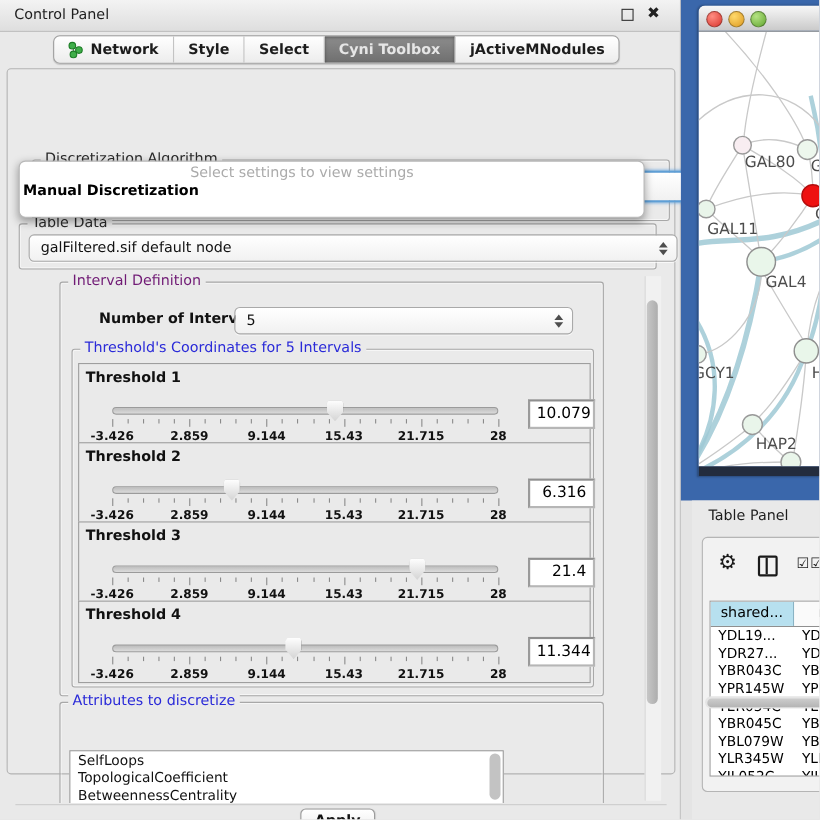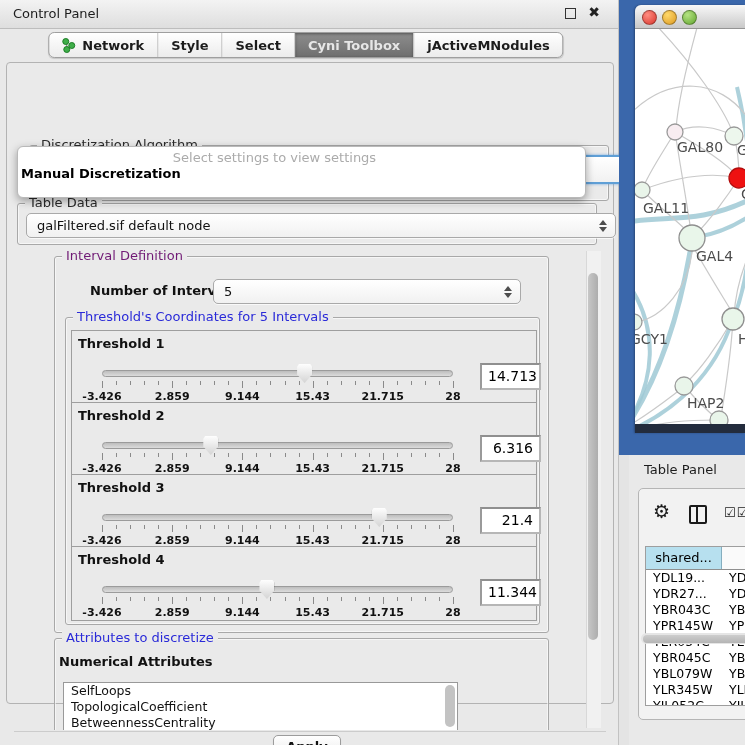--- a/index.html
+++ b/index.html
@@ -224,21 +224,21 @@
                     <div class="tick minor" style="left: 340.96px;"></div>
                     <div class="tick major" style="left: 355px;"></div>
                     <div class="tick-label" style="left: 4px;">-3.426</div>
                     <div class="tick-label" style="left: 74.2px;">2.859</div>
                     <div class="tick-label" style="left: 144.4px;">9.144</div>
                     <div class="tick-label" style="left: 214.6px;">15.43</div>
                     <div class="tick-label" style="left: 284.8px;">21.715</div>
                     <div class="tick-label" style="left: 355px;">28</div>
                     <div class="thumb" style="left: 199.096px;"></div>
                   </div>
-                  <div class="t-value">14.713</div>
+                  <div class="t-value">10.079</div>
                 </div>
                 <div class="threshold-panel" style="top: 84px;">
                   <div class="t-label">Threshold 2</div>
                   <div class="slider">
                     <div class="track"></div>
                     <div class="tick major" style="left: 4px;"></div>
                     <div class="tick minor" style="left: 18.04px;"></div>
                     <div class="tick minor" style="left: 32.08px;"></div>
                     <div class="tick minor" style="left: 46.12px;"></div>
                     <div class="tick minor" style="left: 60.16px;"></div>
@@ -352,21 +352,20 @@
                     <div class="thumb" style="left: 161.468px;"></div>
                   </div>
                   <div class="t-value">11.344</div>
                 </div>
               </div>
           </div>
         </div>
 
         <div id="attributes-group" class="groupbox">
           <div class="group-title gt-blue">Attributes to discretize</div>
-          <div id="num-attrs-label">Numerical Attributes</div>
           <div id="attr-list">
 
           <div class="attr-item">SelfLoops</div>
               <div class="attr-item">TopologicalCoefficient</div>
               <div class="attr-item">BetweennessCentrality</div>
               <div id="attr-scrollbar"></div>
             </div>
         </div>
 
       </div>

